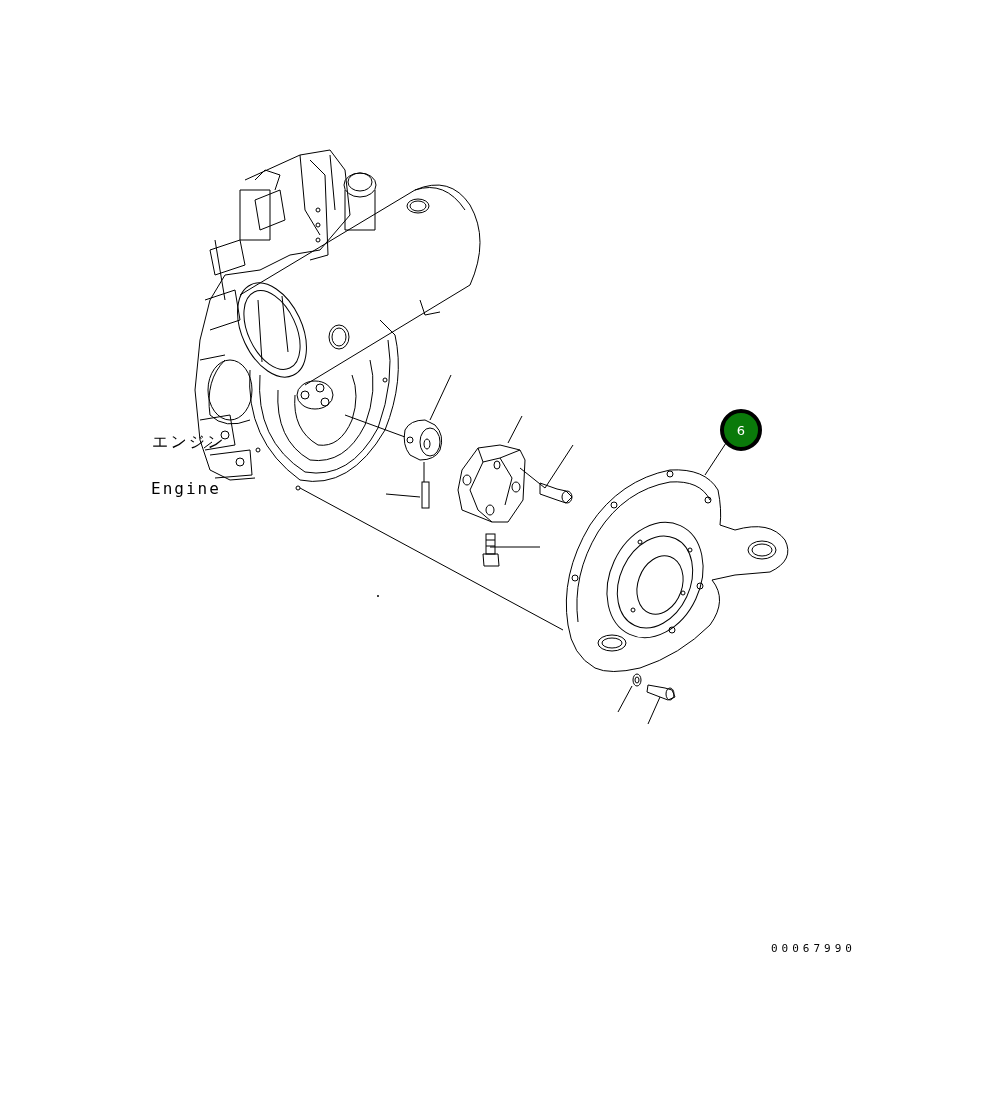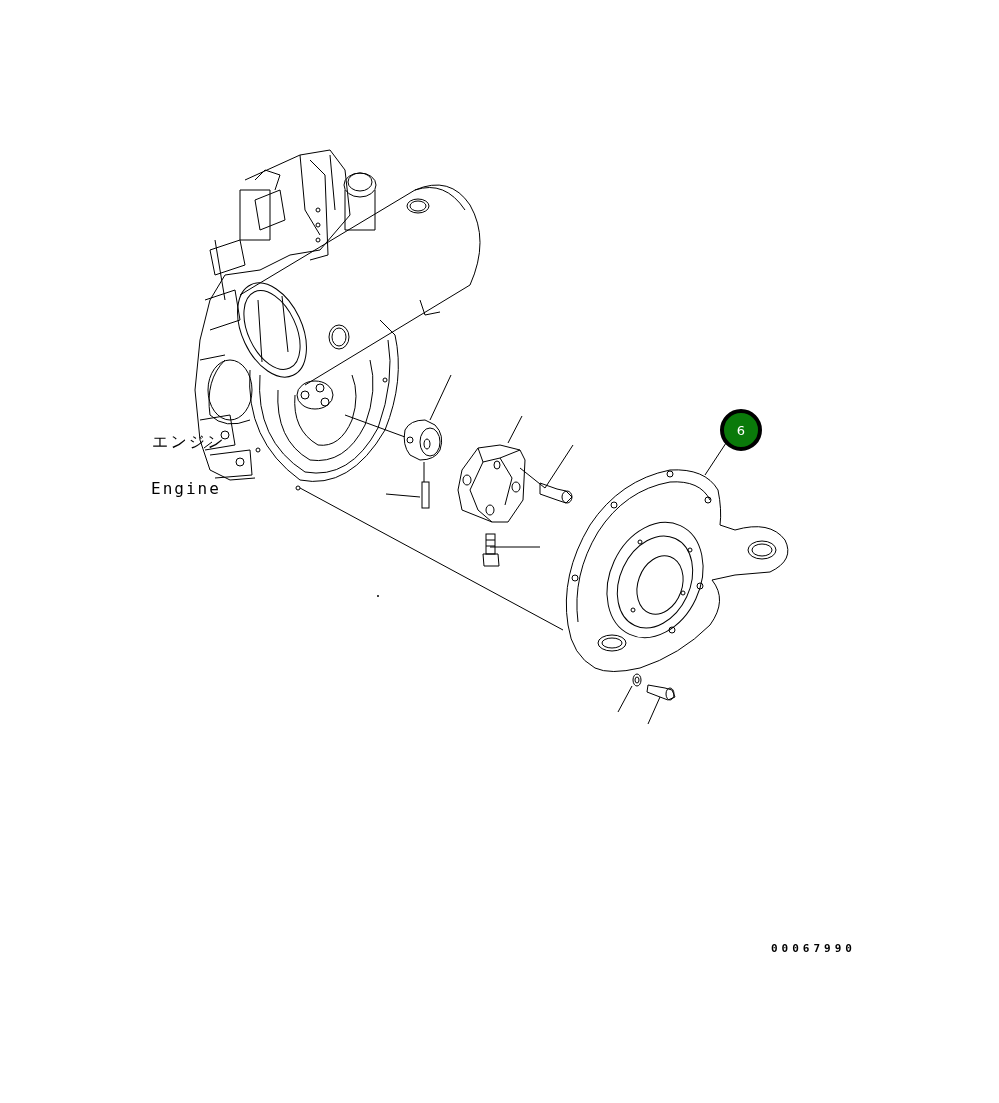--- a/index.html
+++ b/index.html
@@ -1,20 +1,20 @@
 <!DOCTYPE html>
 <html><head>
 <meta charset="utf-8">
 <style>
   html, body { margin:0; padding:0; background:#ffffff; }
   body { width:999px; height:1103px; position:relative; overflow:hidden; font-family:"DejaVu Sans Mono", monospace; }
   svg.art { position:absolute; left:0; top:0; }
   .lbl { position:absolute; font-family:"DejaVu Sans Mono", monospace; font-size:16px; color:#000; letter-spacing:2px; line-height:15px; }
   .callout { position:absolute; width:34px; height:34px; border-radius:50%; background:#0a7a0a; border:4px solid #000; color:#fff; font-family:"DejaVu Sans", sans-serif; font-size:13px; display:flex; align-items:center; justify-content:center; box-sizing:content-box; }
-  .drawnum { position:absolute; font-family:"DejaVu Sans Mono", monospace; font-size:11px; letter-spacing:4px; color:#000;font-weight:bold; }
+  .drawnum { position:absolute; font-family:"DejaVu Sans Mono", monospace; font-size:11px; letter-spacing:4px; color:#000; }
 </style>
 </head>
 <body>
 
 <svg class="art" width="999" height="1103" viewBox="0 0 999 1103" fill="none" stroke="#000" stroke-width="1">
 
   <g>
     <path d="M245 180 L300 155 L330 150 L345 170 L350 215 L320 250 L290 255 L260 270 L225 275 L210 300 L200 340 L195 390 L200 440 L210 470 L230 480 L255 478"></path>
     <path d="M240 190 L240 240 L270 240 L270 190 Z"></path>
     <path d="M255 180 L265 170 L280 175 L275 190"></path>

